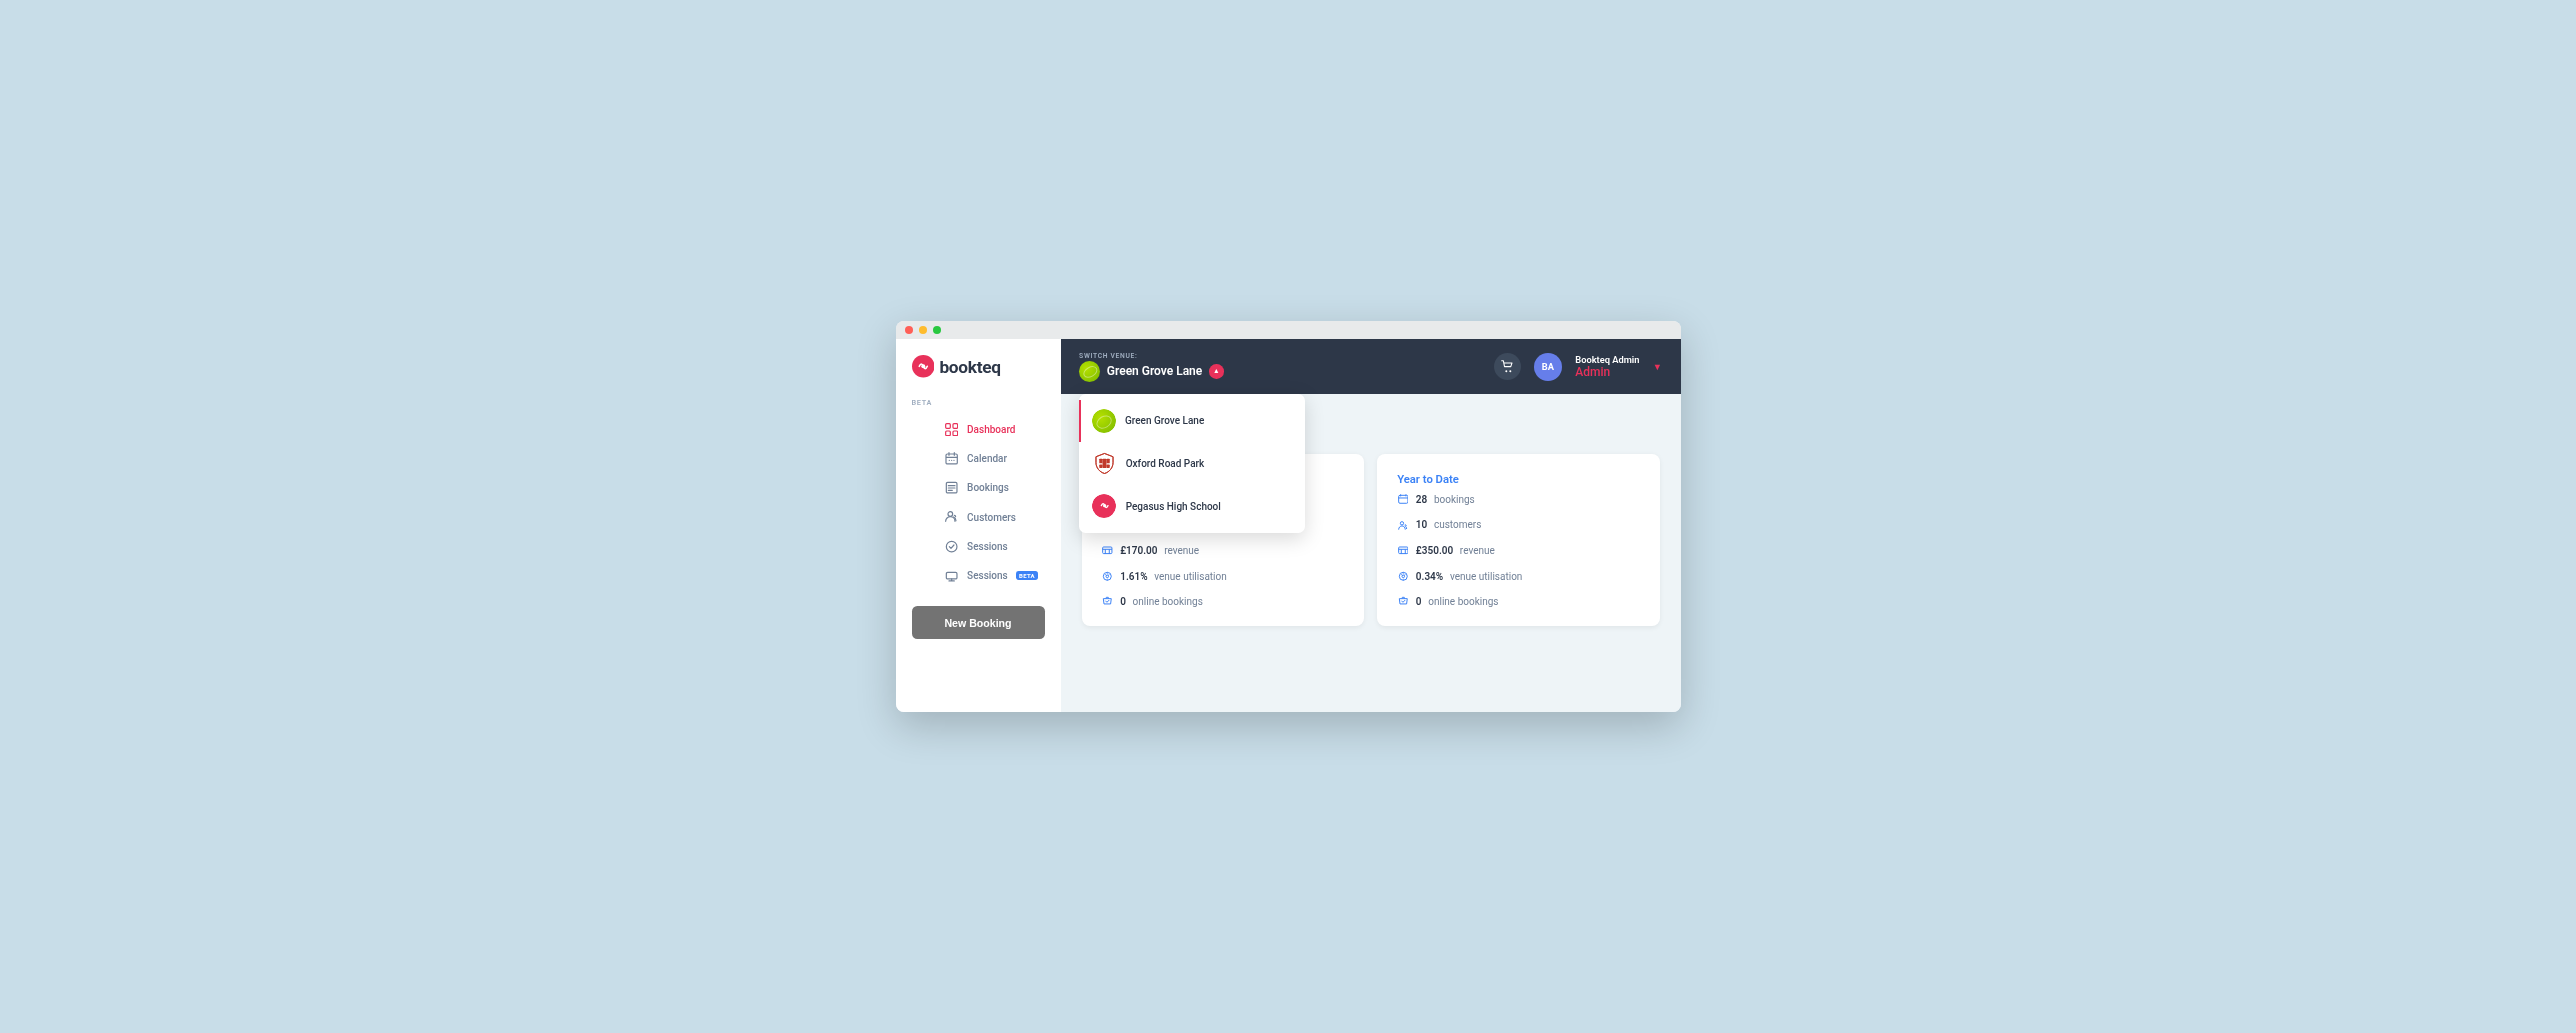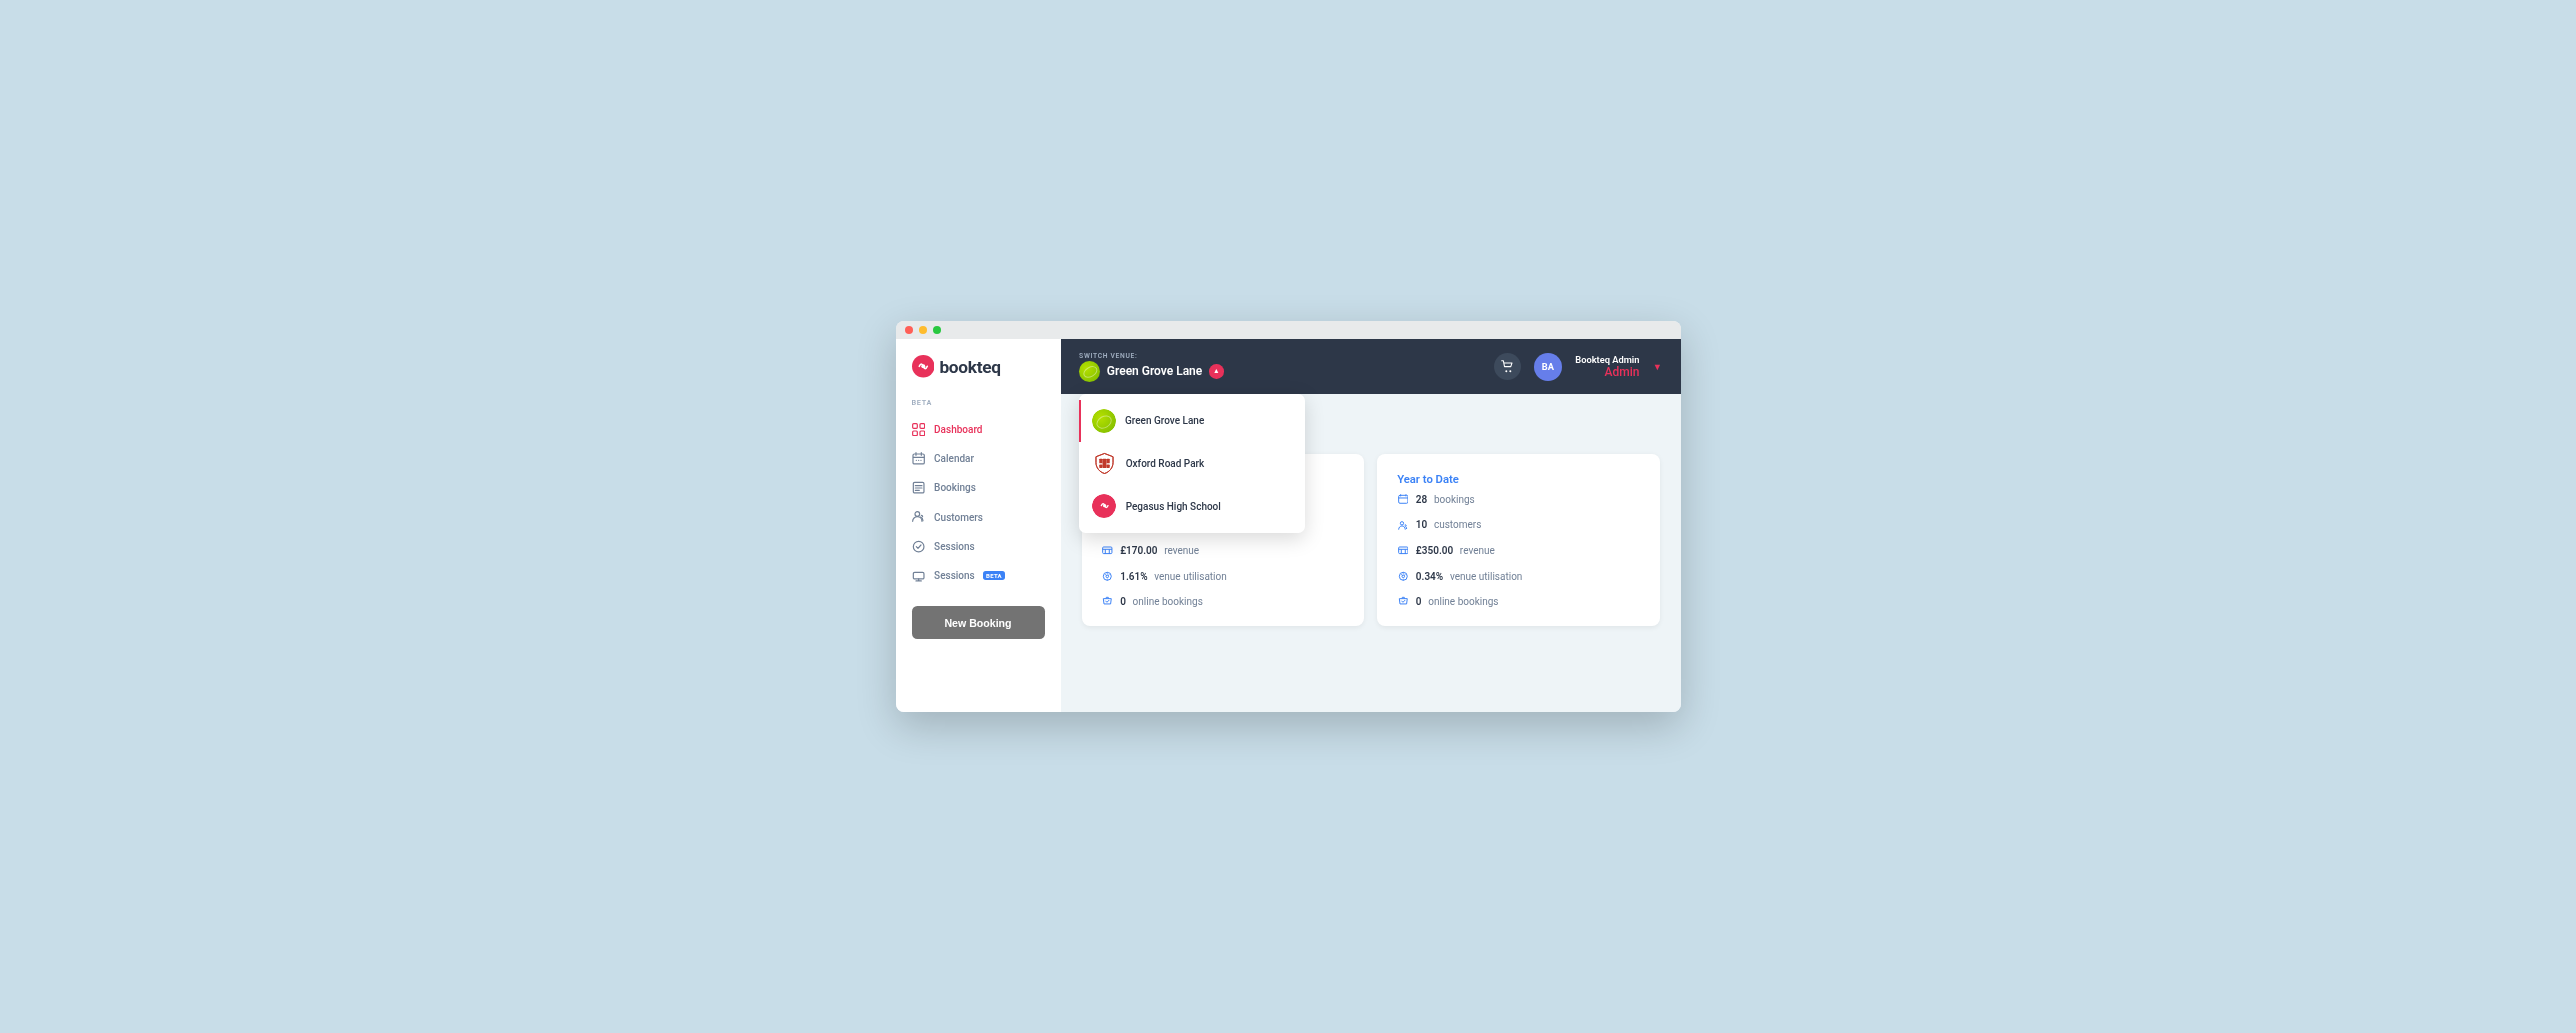--- a/index.html
+++ b/index.html
@@ -78,20 +78,21 @@
       display: flex;
       align-items: center;
       gap: 8px;
       padding: 7.3px 16px;
       cursor: pointer;
       color: #718096;
       font-size: 10px;
       font-weight: 500;
       border-radius: 0;
       transition: background 0.15s;
+      margin-left: 33px;
     }
     .nav-item.active { color: #e8315a; }
     .nav-item .nav-icon {
       width: 14.6px;
       height: 14.6px;
       display: flex;
       align-items: center;
       justify-content: center;
       flex-shrink: 0;
     }
@@ -219,21 +220,20 @@
       display: flex;
       align-items: center;
       justify-content: center;
       color: #fff;
       font-weight: 700;
       font-size: 9.3px;
     }
     .user-info {
       display: flex;
       flex-direction: column;
-      text-align: right;
     }
     .user-name {
       font-size: 9.3px;
       font-weight: 600;
       color: #fff;
     }
     .user-role {
       font-size: 12px;
       color: #e8315a;
       font-weight: 500;

